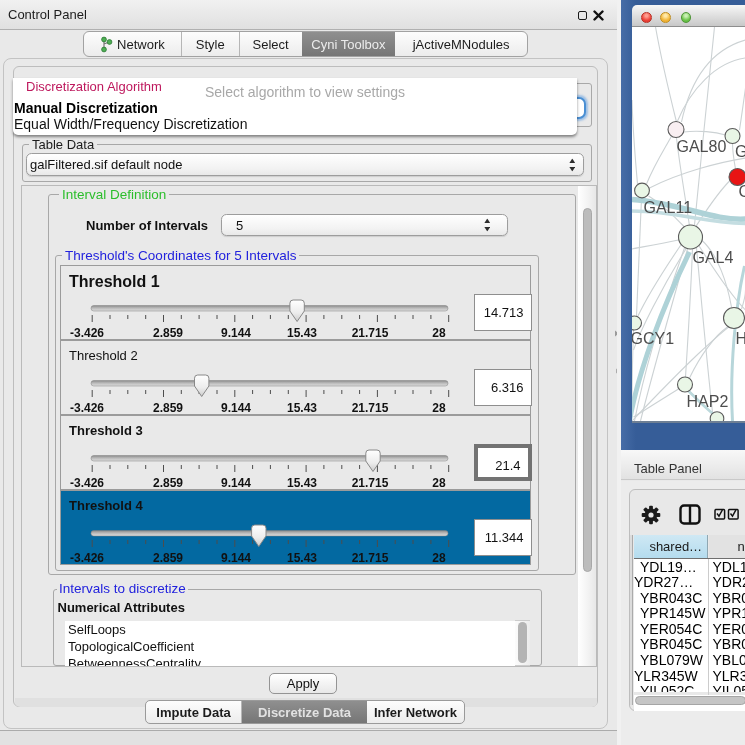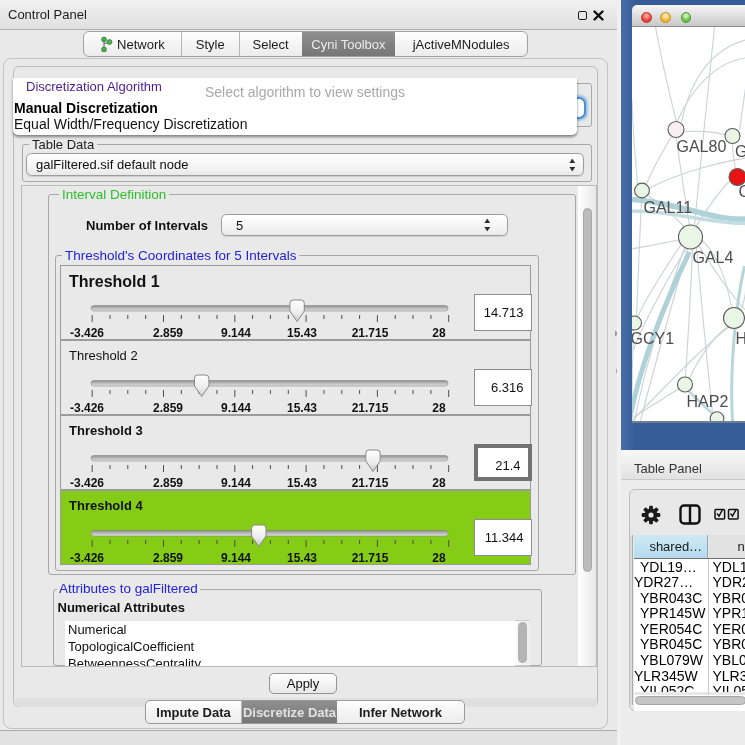--- a/index.html
+++ b/index.html
@@ -44,21 +44,21 @@
 
 <div class="abs" style="left:28px;top:97px;width:558px;height:22px;background:#fff;border:2.5px solid #4a8fd3;border-radius:7px;box-shadow:0 0 2px 1.5px rgba(110,165,225,0.6);"></div>
 
 <div class="abs" style="left:20.5px;top:184.5px;width:576.5px;height:482px;border:1px solid #bababa;"></div>
 <div class="abs" style="left:578px;top:185.5px;width:18px;height:480px;background:linear-gradient(to right,#ffffff,#f3f3f3 55%,#e7e7e7);"></div>
 <div class="abs" style="left:583px;top:208px;width:8.5px;height:364px;background:#bcbcbc;border:1px solid #a8a8a8;border-radius:5px;"></div>
 
 <div class="abs" style="left:22px;top:144px;width:570px;height:38px;border:1px solid #a8a8a8;border-radius:3px;"></div>
 <div class="abs" style="left:29px;top:137px;font-size:13px;color:#1c1c1c;background:#e9e9e9;padding:0 3px;">Table Data</div>
 <div class="abs combo" style="left:26px;top:153px;width:558px;height:23px;">
-  <span style="margin-left:9px;">galFiltered.sif default node</span>
+  <span style="margin-left:3px;">galFiltered.sif default node</span>
   <svg class="arr" style="right:8px;" width="6.5" height="13" viewBox="0 0 6.5 13">
       <path d="M3.25,0 L6.1,4.4 H0.4 Z" fill="#2e2e2e"></path>
       <path d="M3.25,13 L6.1,8.6 H0.4 Z" fill="#2e2e2e"></path>
     </svg>
 </div>
 
 <div class="abs" style="left:48px;top:194px;width:528px;height:381px;border:1px solid #a8a8a8;border-radius:3px;"></div>
 <div class="abs" style="left:59px;top:187px;font-size:13.5px;color:#2cbe2c;background:#e9e9e9;padding:0 3px;">Interval Definition</div>
 
 <div class="abs" style="left:86px;top:218px;font-size:13px;font-weight:bold;color:#111;">Number of Intervals</div>
@@ -207,21 +207,21 @@
     <path d="M282.8,7.2 A3.2,3.2 0 0 1 286.0,4 H294.0 A3.2,3.2 0 0 1 297.2,7.2 V15 L290.0,25.5 L282.8,15 Z" fill="url(#thm415)" stroke="#888" stroke-width="1"></path>
   </svg>
   <div class="tlab" style="left:26px;top:60px;">-3.426</div>
   <div class="tlab" style="left:107px;top:60px;">2.859</div>
   <div class="tlab" style="left:175px;top:60px;">9.144</div>
   <div class="tlab" style="left:241px;top:60px;">15.43</div>
   <div class="tlab" style="left:309px;top:60px;">21.715</div>
   <div class="tlab" style="left:378px;top:60px;">28</div>
   <div style="position:absolute;left:412.5px;top:28px;width:58px;height:36.5px;background:#fff;border:4px solid #737373;text-align:right;padding-right:7px;line-height:36.5px;font-size:13px;color:#111;">21.4</div>
 </div>
-<div class="abs" style="left:60px;top:490px;width:471px;height:74.5px;border:1px solid #9b9b9b;background:#84cc16;">
+<div class="abs" style="left:60px;top:490px;width:471px;height:74.5px;border:1px solid #9b9b9b;background:#0369a1;">
   <div style="position:absolute;left:8px;top:7px;font-size:13px;font-weight:bold;color:#111;">Threshold 4</div>
   <svg style="position:absolute;left:22px;top:30px;" width="400" height="28" viewBox="0 0 400 28">
     <defs>
       <linearGradient id="trk490" x1="0" y1="0" x2="0" y2="1">
           <stop offset="0" stop-color="#898989"></stop>
           <stop offset="0.45" stop-color="#b9b9b9"></stop>
           <stop offset="1" stop-color="#dedede"></stop>
         </linearGradient>
       <linearGradient id="thm490" x1="0" y1="0" x2="0" y2="1">
           <stop offset="0" stop-color="#ffffff"></stop>
@@ -256,44 +256,44 @@
   <div class="tlab" style="left:26px;top:60px;">-3.426</div>
   <div class="tlab" style="left:107px;top:60px;">2.859</div>
   <div class="tlab" style="left:175px;top:60px;">9.144</div>
   <div class="tlab" style="left:241px;top:60px;">15.43</div>
   <div class="tlab" style="left:309px;top:60px;">21.715</div>
   <div class="tlab" style="left:378px;top:60px;">28</div>
   <div style="position:absolute;left:412.5px;top:28px;width:58px;height:36.5px;background:#fff;border:1px solid #8e8e8e;text-align:right;padding-right:7px;line-height:36.5px;font-size:13px;color:#111;">11.344</div>
 </div>
 
 <div class="abs" style="left:13px;top:78px;width:564px;height:57px;background:#ffffff;border-radius:0 0 5px 5px;box-shadow:0 2px 3px rgba(0,0,0,0.45);z-index:50;">
-  <div style="position:absolute;left:13px;top:1px;font-size:13px;color:#4c1d95;">Discretization Algorithm</div>
+  <div style="position:absolute;left:13px;top:1px;font-size:13px;color:#be185d;">Discretization Algorithm</div>
   <div style="position:absolute;left:0;top:6px;width:100%;text-align:center;font-size:14px;color:#a8a8a8;padding-left:20px;">Select algorithm to view settings</div>
   <div style="position:absolute;left:1px;top:22px;font-size:14px;font-weight:bold;color:#000;">Manual Discretization</div>
   <div style="position:absolute;left:1px;top:38px;font-size:14px;color:#111;">Equal Width/Frequency Discretization</div>
 </div>
 
 <div class="abs" style="left:52.5px;top:589px;width:489.5px;height:77px;border:1px solid #a8a8a8;border-radius:3px;"></div>
-<div class="abs" style="left:57px;top:580.5px;font-size:13.5px;color:#2222dd;background:#e9e9e9;padding:0 2px;">Attributes to galFiltered</div>
+<div class="abs" style="left:57px;top:580.5px;font-size:13.5px;color:#2222dd;background:#e9e9e9;padding:0 2px;">Intervals to discretize</div>
 <div class="abs" style="left:57.5px;top:600px;font-size:13px;font-weight:bold;color:#111;">Numerical Attributes</div>
 <div class="abs" style="left:65px;top:620.5px;width:450px;height:45.5px;background:#fff;overflow:hidden;font-size:13px;color:#111;">
-  <div style="padding-left:3px;height:17.4px;line-height:18px;">Numerical</div>
+  <div style="padding-left:3px;height:17.4px;line-height:18px;">SelfLoops</div>
   <div style="padding-left:3px;height:17.4px;line-height:18px;">TopologicalCoefficient</div>
   <div style="padding-left:3px;height:17.4px;line-height:18px;">BetweennessCentrality</div>
 </div>
 <div class="abs" style="left:515px;top:620px;width:15px;height:46px;background:linear-gradient(to right,#fcfcfc,#ececec);border-top:1px solid #ccc;border-bottom:1px solid #ccc;"></div>
 <div class="abs" style="left:518px;top:622px;width:9px;height:41px;background:#b4b4b4;border-radius:4.5px;"></div>
 
 <div class="abs" style="left:15px;top:697.5px;width:582px;height:9px;background:#e0e0e0;border-radius:0 0 5px 5px;"></div>
 
 <div class="abs" style="left:269px;top:672.5px;width:68px;height:21px;border:1px solid #949494;border-radius:5px;background:linear-gradient(#ffffff,#e8e8e8);text-align:center;line-height:19px;font-size:13px;color:#111;">Apply</div>
 
 <div class="abs" style="left:145px;top:700px;width:320px;height:24px;border:1px solid #9a9a9a;border-radius:5px;background:linear-gradient(#fdfdfd,#ececec);display:flex;overflow:hidden;">
   <div style="width:96px;border-right:1px solid #b6b6b6;display:flex;align-items:center;justify-content:center;font-size:13px;font-weight:bold;color:#1c1c1c;">Impute Data</div>
-  <div style="width:95px;display:flex;align-items:center;justify-content:center;font-size:13px;font-weight:bold;color:#e2e2e2;background:linear-gradient(#8f8f8f,#767676);">Discretize Data</div>
+  <div style="width:125px;display:flex;align-items:center;justify-content:center;font-size:13px;font-weight:bold;color:#e2e2e2;background:linear-gradient(#8f8f8f,#767676);">Discretize Data</div>
   <div style="flex:1;display:flex;align-items:center;justify-content:center;font-size:13px;font-weight:bold;color:#1c1c1c;">Infer Network</div>
 </div>
 
 <div class="abs" style="left:0;top:730px;width:620px;height:15px;background:#e2e2e2;border-top:1px solid #ababab;"></div>
 
 <div class="abs" style="left:614.5px;top:330px;width:4px;height:7px;background:#9a9a9a;clip-path:polygon(0 0,100% 50%,0 100%);"></div>
 <div class="abs" style="left:615.5px;top:368px;width:3.5px;height:6px;background:#ababab;clip-path:polygon(0 0,100% 50%,0 100%);"></div>
 <div class="abs" style="left:616.5px;top:0;width:4px;height:745px;background:#f1f1f1;"></div>
 
 <div class="abs" style="left:620.5px;top:0;width:124.5px;height:450px;background:linear-gradient(to right,#476da7 0%,#365d98 12%,#365d98 100%);"></div>

